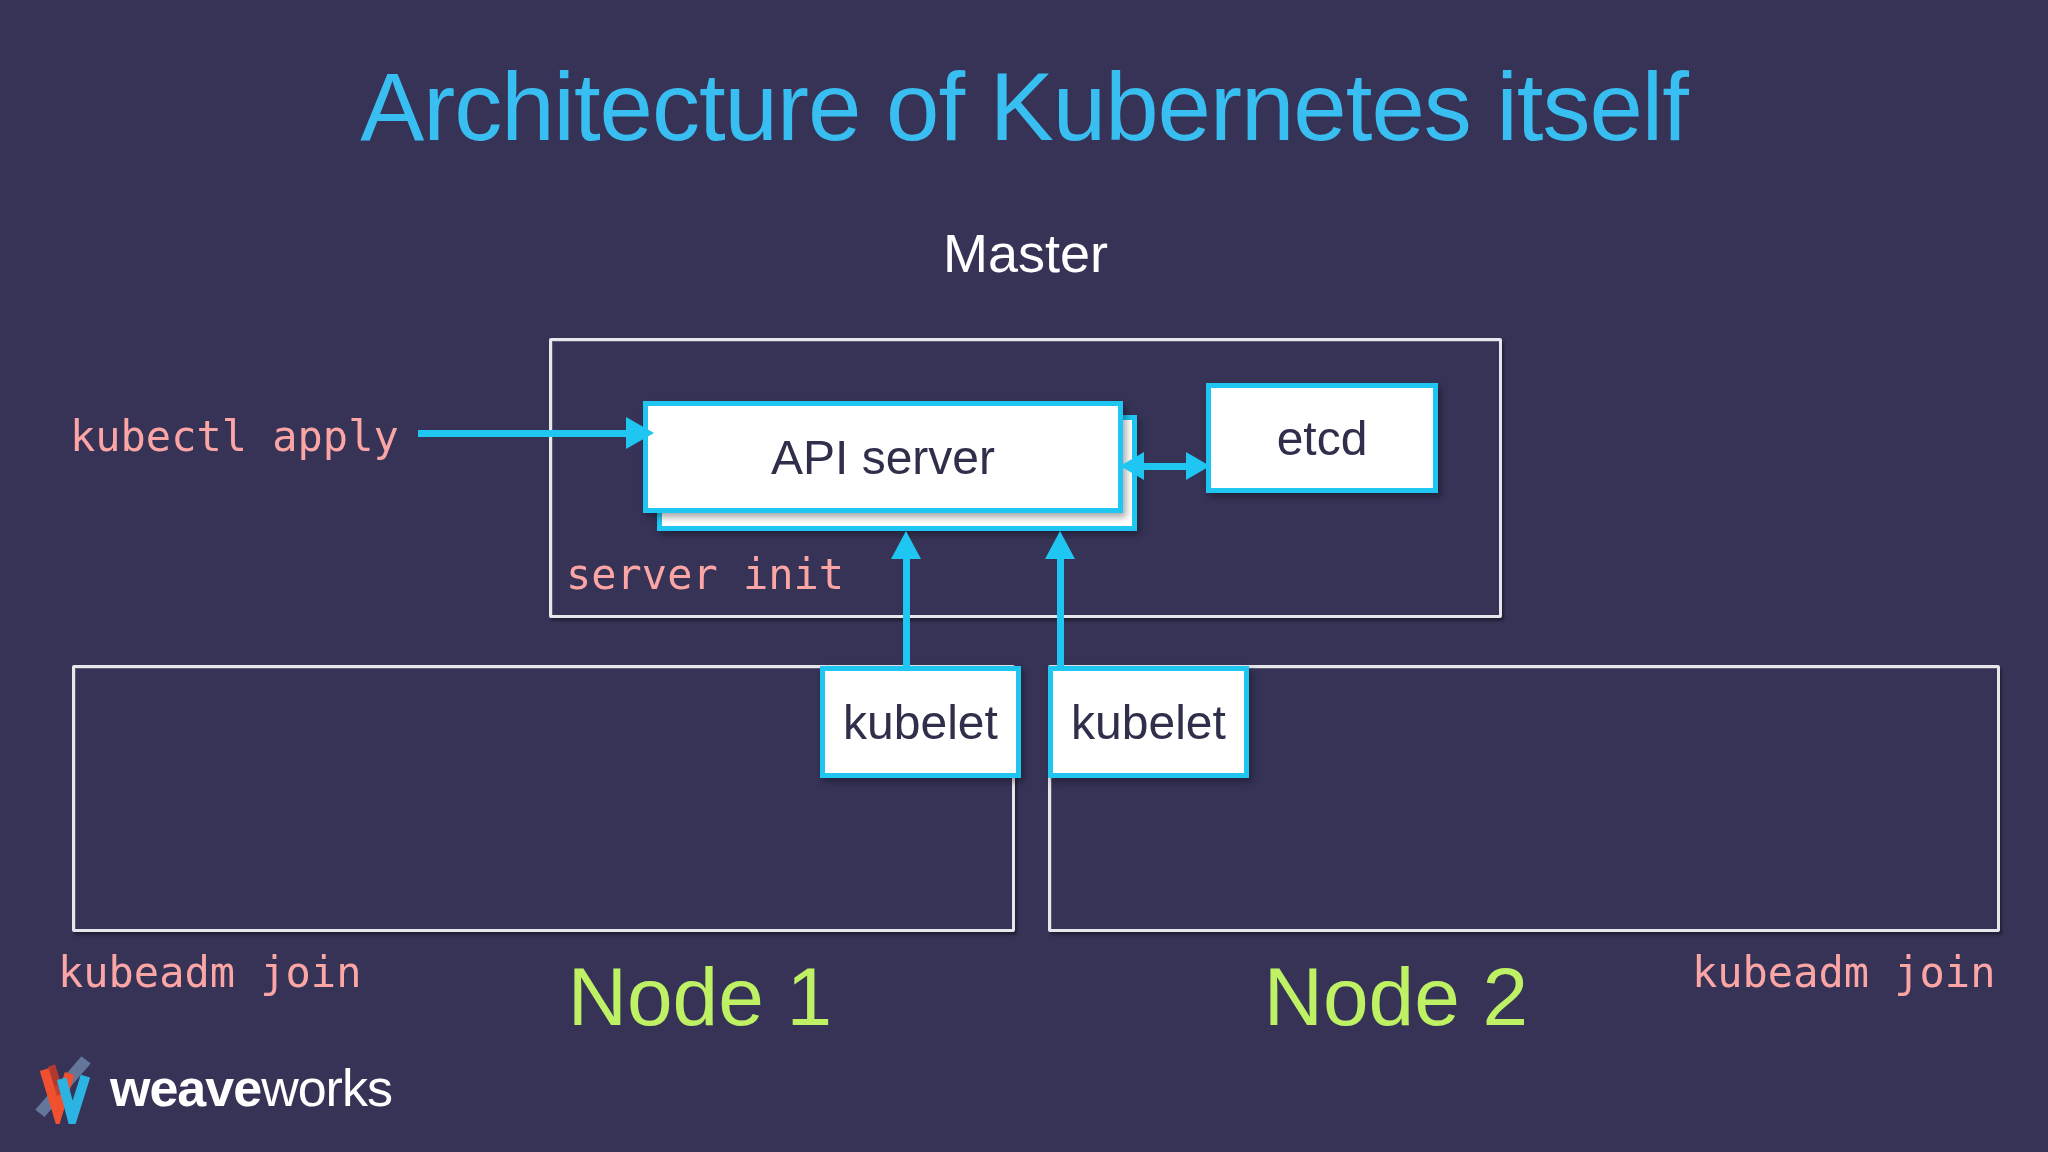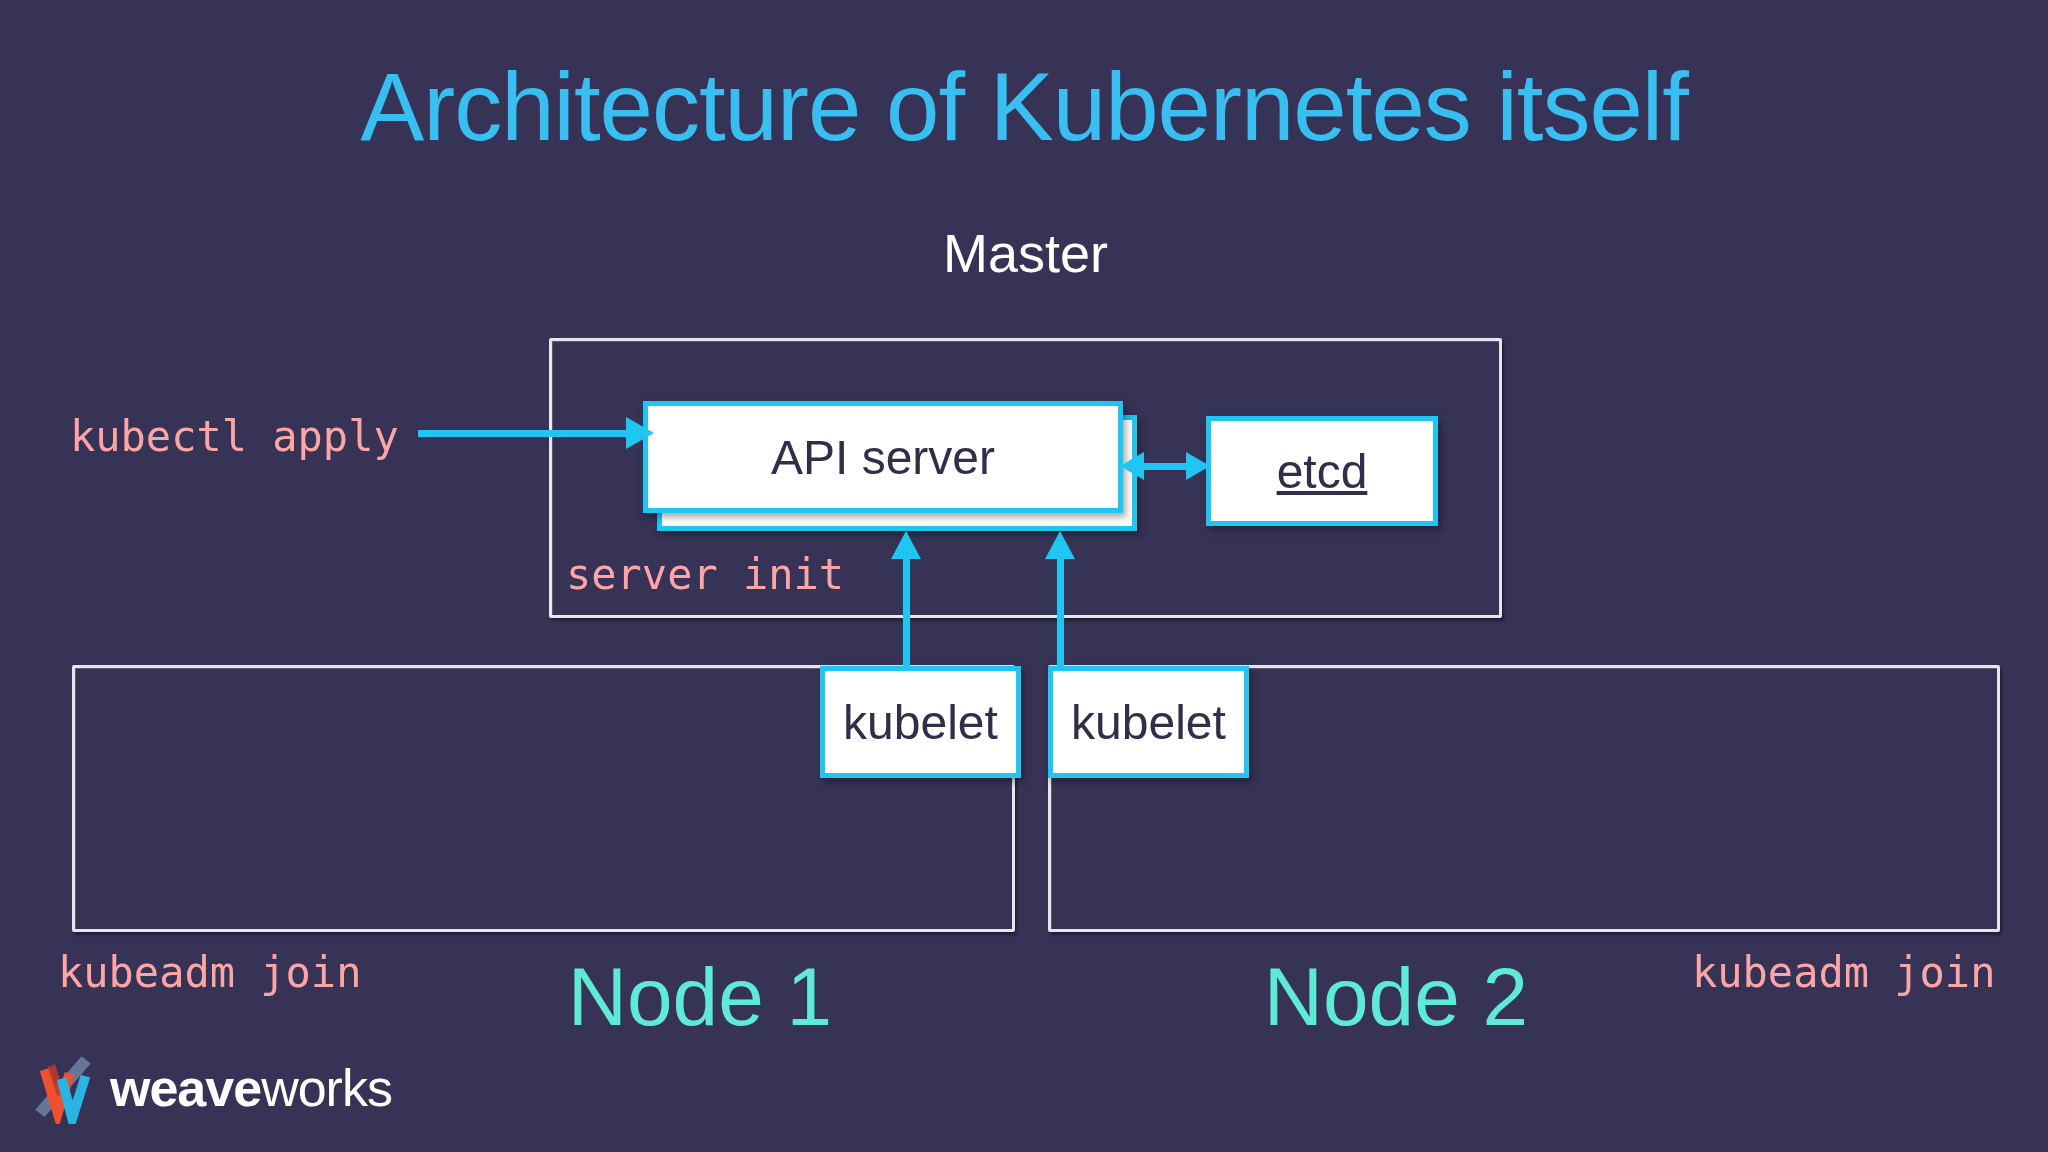--- a/index.html
+++ b/index.html
@@ -29,21 +29,21 @@
     font-size:96px;font-weight:200;letter-spacing:-1px;
     color:var(--title);
   }
   .master-label{
     position:absolute;left:549px;top:222px;width:953px;
     text-align:center;
     font-size:54px;font-weight:300;color:#FFFFFF;
   }
   .node-label{
     position:absolute;top:950px;width:560px;text-align:center;
-    font-size:82px;font-weight:300;color:#5eead4;
+    font-size:82px;font-weight:300;color:#bef264;
   }
   .node1-label{left:420px;}
   .node2-label{left:1116px;}
 
   
   .cmd{
     position:absolute;
     font-family:"DejaVu Sans Mono","Liberation Mono",monospace;
     font-size:42px;color:#fca5a5;white-space:nowrap;
   }
@@ -69,21 +69,21 @@
     background:#FFFFFF;
     border:5px solid var(--accent-cyan);
     display:flex;align-items:center;justify-content:center;
     color:var(--box-text);
     font-size:48px;font-weight:400;
     box-shadow:3px 4px 7px rgba(0,0,0,0.35);
     z-index:3;
   }
   .api-server-back{left:657px;top:415px;width:480px;height:116px;z-index:2;}
   .api-server-box{left:643px;top:401px;width:480px;height:112px;z-index:3;}
-  .etcd-box{left:1206px;top:416px;width:232px;height:110px;text-decoration:underline;}
+  .etcd-box{left:1206px;top:383px;width:232px;height:110px;}
   .kubelet1-box{left:820px;top:666px;width:201px;height:112px;}
   .kubelet2-box{left:1048px;top:666px;width:201px;height:112px;}
 
   
   .arrow-line{position:absolute;background:var(--accent-cyan);z-index:4;}
   .head-right{
     position:absolute;width:0;height:0;z-index:4;
     border-top:16px solid transparent;border-bottom:16px solid transparent;
     border-left:28px solid var(--accent-cyan);
   }

